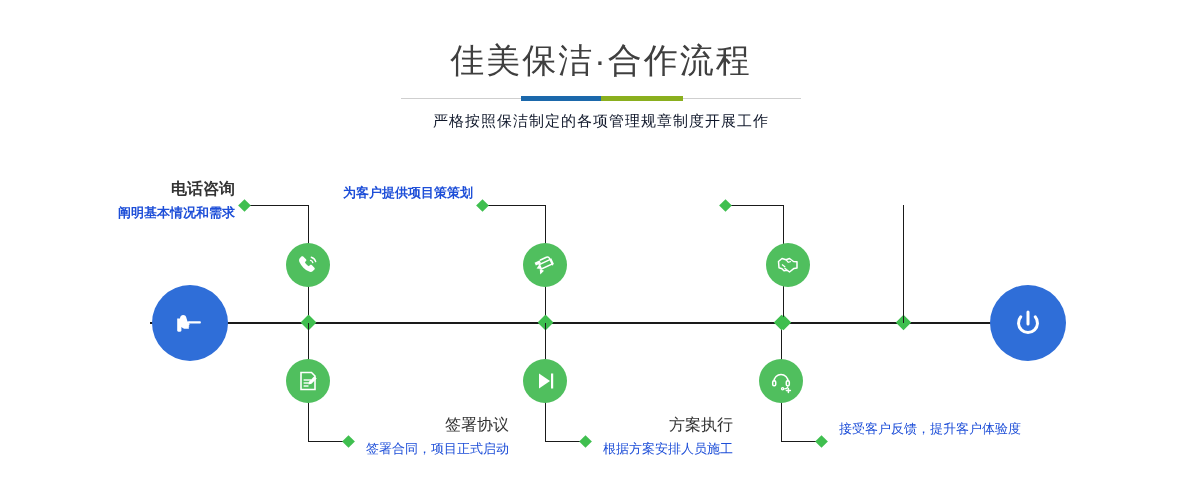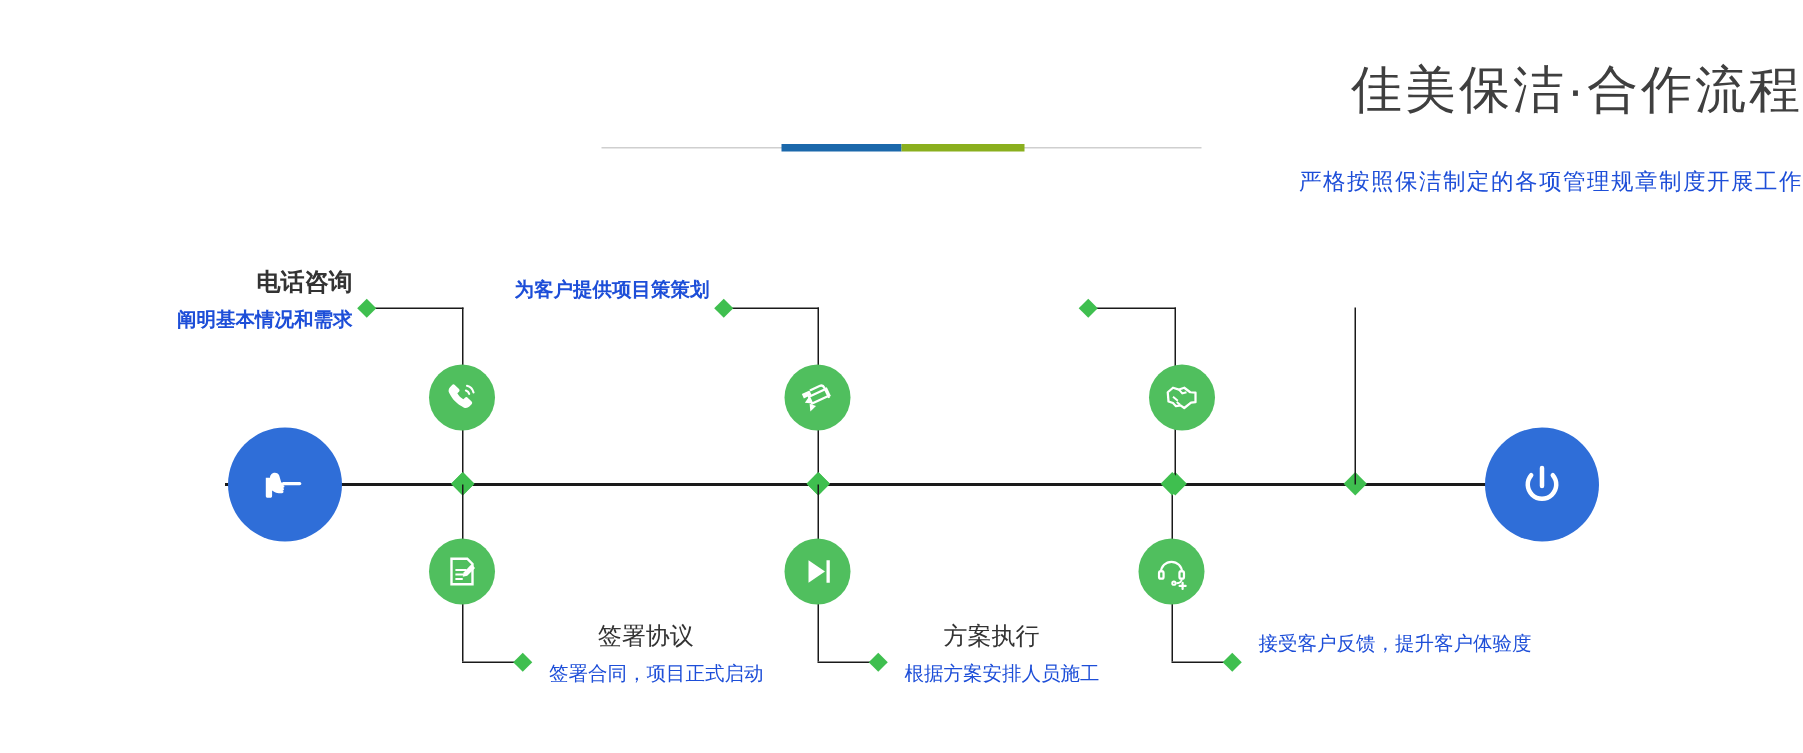--- a/index.html
+++ b/index.html
@@ -4,39 +4,39 @@
 <style>
   html,body{margin:0;padding:0;}
   body{
     width:1202px;height:502px;
     background:#ffffff;
     font-family:"Liberation Sans","DejaVu Sans",sans-serif;
     overflow:hidden;
     position:relative;
   }
   
-  .header{position:absolute;left:0;top:0;width:1202px;text-align:right;}
+  .header{position:absolute;left:0;top:0;width:1202px;text-align:center;}
   .title{
     font-size:34px;color:#3f3f3f;letter-spacing:2px;
     margin-top:38px;font-weight:400;line-height:44px;
   }
   .divider{
     position:relative;width:400px;height:5px;margin:14px auto 0 auto;
   }
   .divider .hair{
     position:absolute;left:0;top:2px;width:400px;height:1px;background:#cfcfcf;
   }
   .divider .seg-blue{
     position:absolute;left:120px;top:0px;width:80px;height:5px;background:#1b68ab;
   }
   .divider .seg-green{
     position:absolute;left:200px;top:0px;width:82px;height:5px;background:#8aaf1e;
   }
   .subtitle{
-    font-size:15px;color:#1d4ed8;margin-top:11px;letter-spacing:1px;
+    font-size:15px;color:#0f172a;margin-top:11px;letter-spacing:1px;
   }
 
   
   .flow{position:absolute;left:0;top:155px;width:1202px;height:347px;}
 
   .axis{
     position:absolute;left:150px;top:167px;width:902px;height:2px;background:#1a1a1a;
   }
   .end-circle{
     position:absolute;width:76px;height:76px;border-radius:50%;
@@ -53,21 +53,21 @@
     transform:rotate(45deg);
   }
 
   .vline{position:absolute;width:1px;background:#1a1a1a;}
   .hline{position:absolute;height:1px;background:#1a1a1a;}
 
   .label{position:absolute;white-space:nowrap;}
   .label .ttl{font-size:16px;color:#333333;line-height:20px;}
   .label .desc{font-size:13px;color:#1d4ed8;line-height:20px;margin-top:4px;}
   .label.up{text-align:right;font-weight:bold;}
-  .label.down{text-align:center;}
+  .label.down{text-align:right;}
   .label.down .desc{margin-left:14px;}
   .label.up .desc{margin-right:0px;}
 
   .tip{
     position:absolute;width:9px;height:9px;background:#3fbf4f;transform:rotate(45deg);
   }
   svg{display:block;}
 </style>
 </head>
 <body>

